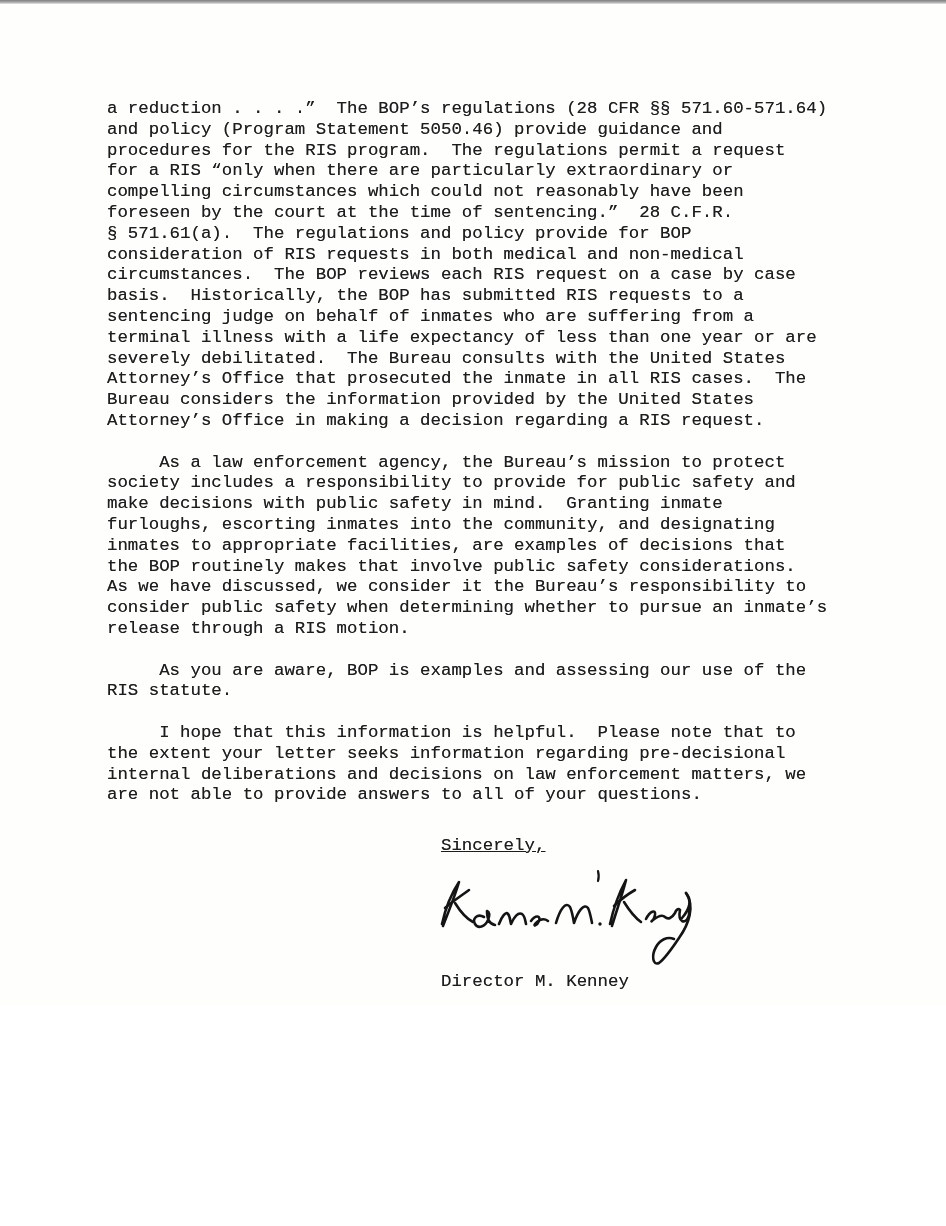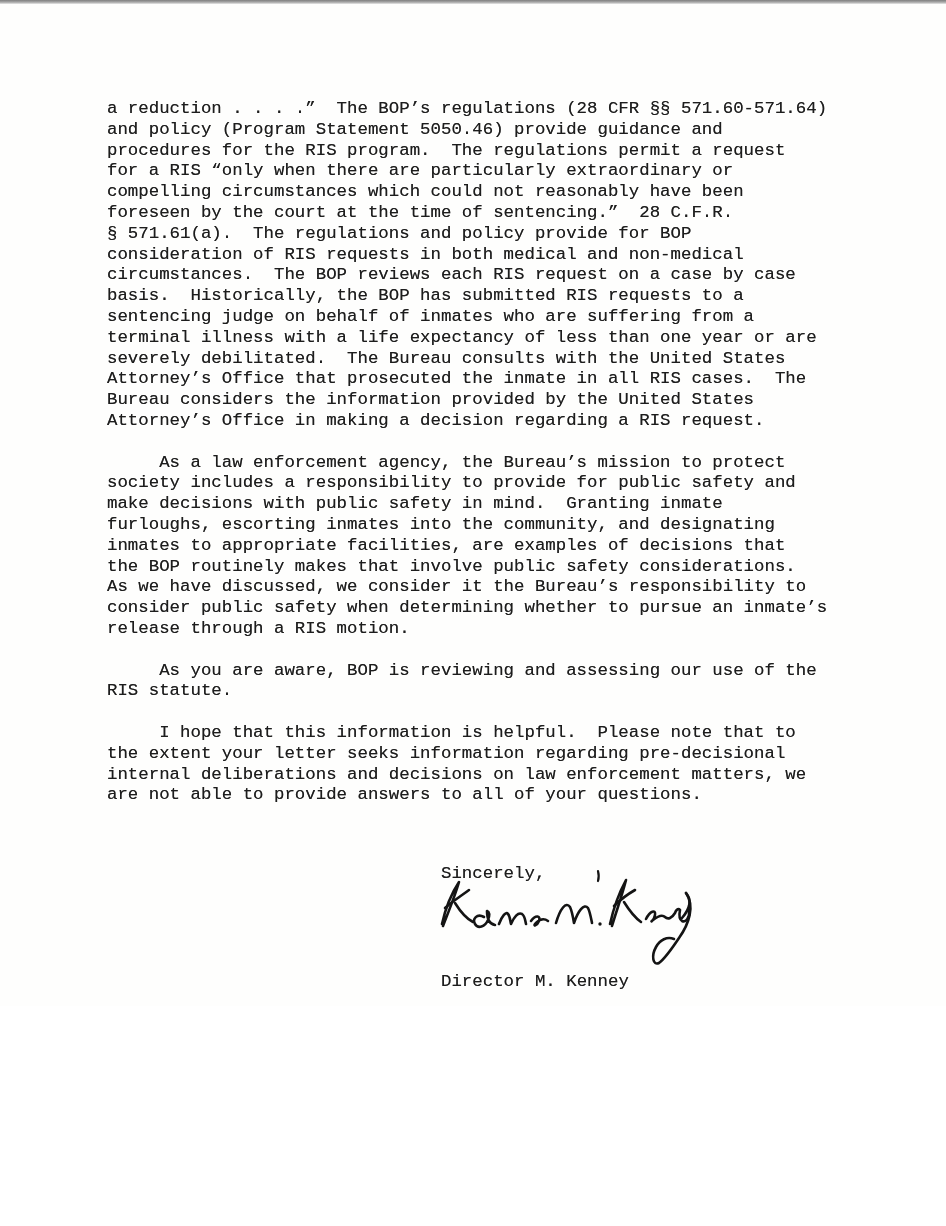--- a/index.html
+++ b/index.html
@@ -32,24 +32,25 @@
   .para {
     margin: 0 0 20.8px 0;
     font: 17.4px/20.8px "Liberation Mono", "DejaVu Sans Mono", monospace;
     color: #1d1d1d;
     white-space: pre;
     text-shadow: 0 0 0.6px rgba(25,25,25,0.65);
   }
   .closing-salutation {
     position: absolute;
     left: 441px;
-    top: 864px;
+    top: 836px;
     font: 17.4px/20.8px "Liberation Mono", "DejaVu Sans Mono", monospace;
     white-space: pre;
     text-shadow: 0 0 0.6px rgba(25,25,25,0.65);
+    text-decoration: underline;
   }
   .signature-svg {
     position: absolute;
     left: 432px;
     top: 866px;
     width: 290px;
     height: 106px;
     z-index: 3;
     pointer-events: none;
   }
@@ -106,21 +107,21 @@
 Attorney’s Office in making a decision regarding a RIS request.</pre>
     <pre class="para">     As a law enforcement agency, the Bureau’s mission to protect
 society includes a responsibility to provide for public safety and
 make decisions with public safety in mind.  Granting inmate
 furloughs, escorting inmates into the community, and designating
 inmates to appropriate facilities, are examples of decisions that
 the BOP routinely makes that involve public safety considerations.
 As we have discussed, we consider it the Bureau’s responsibility to
 consider public safety when determining whether to pursue an inmate’s
 release through a RIS motion.</pre>
-    <pre class="para">     As you are aware, BOP is reviewing and assessing our use of the
+    <pre class="para">     As you are aware, BOP is examples and assessing our use of the
 RIS statute.</pre>
     <pre class="para">     I hope that this information is helpful.  Please note that to
 the extent your letter seeks information regarding pre-decisional
 internal deliberations and decisions on law enforcement matters, we
 are not able to provide answers to all of your questions.</pre>
   </div>
 
   <div class="closing-salutation">Sincerely,</div>
 
   <svg class="signature-svg" viewBox="0 0 290 106" fill="none" stroke="#141414" stroke-width="2.6" stroke-linecap="round" stroke-linejoin="round">

